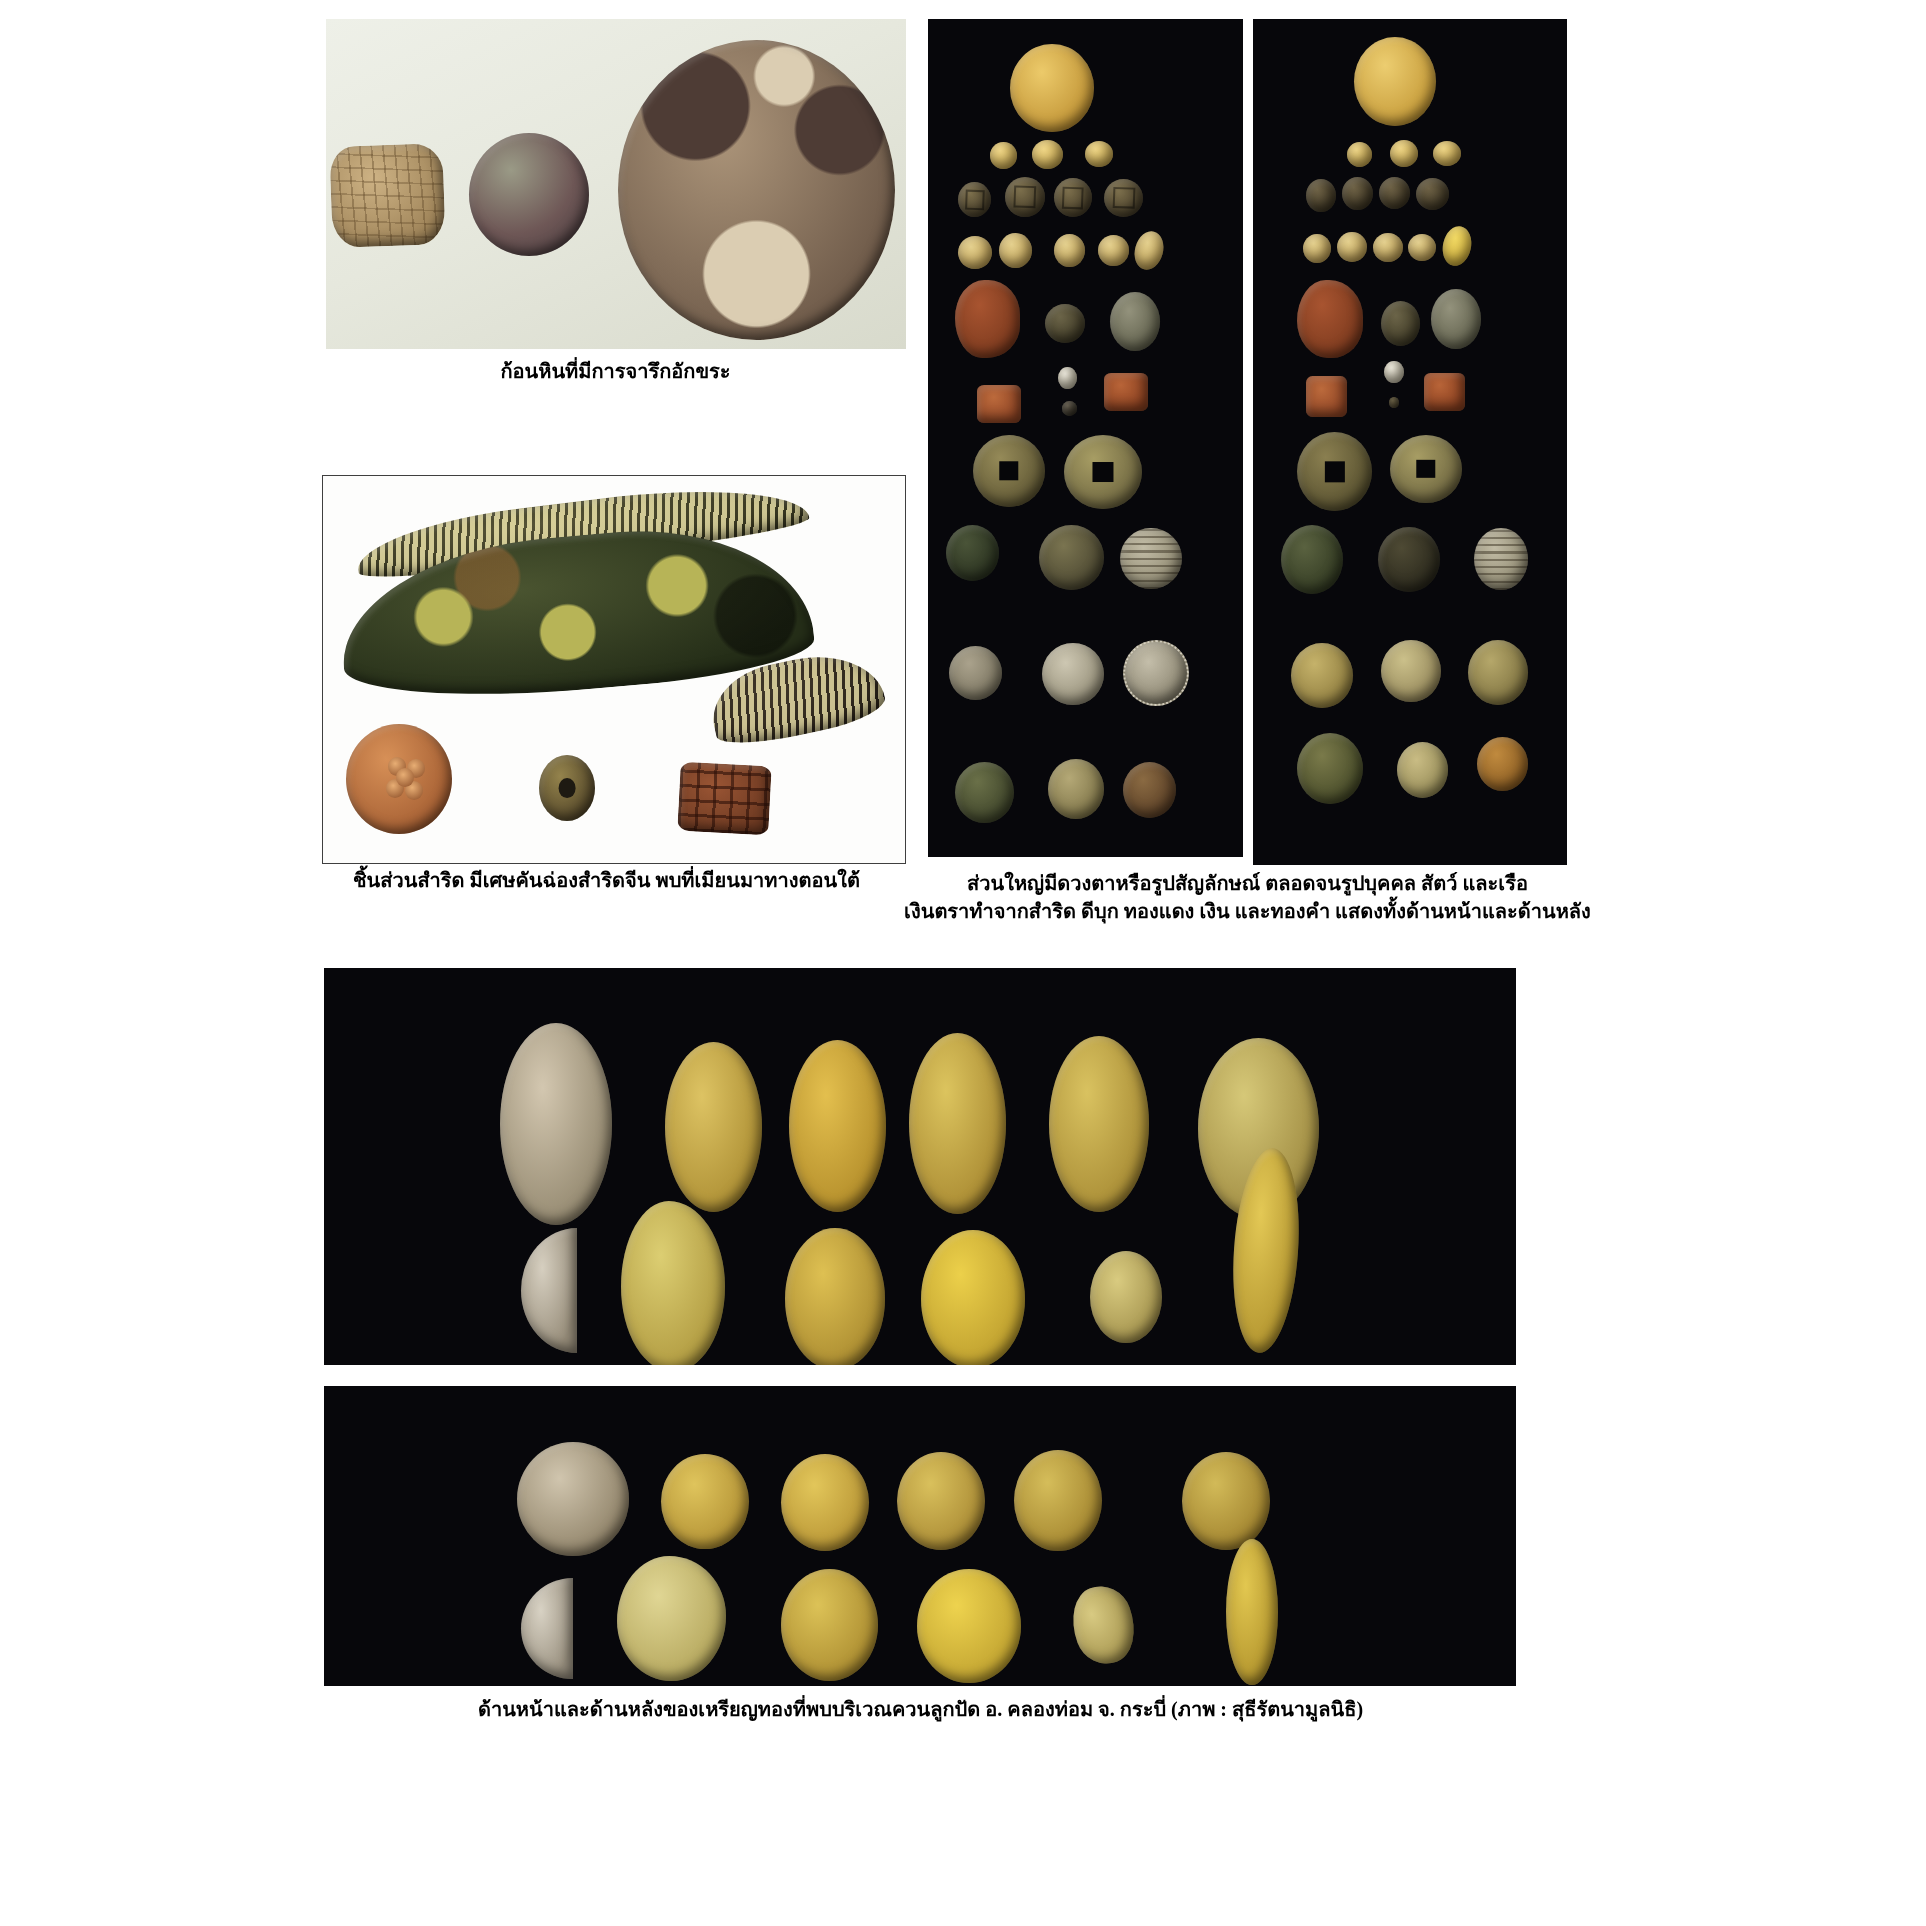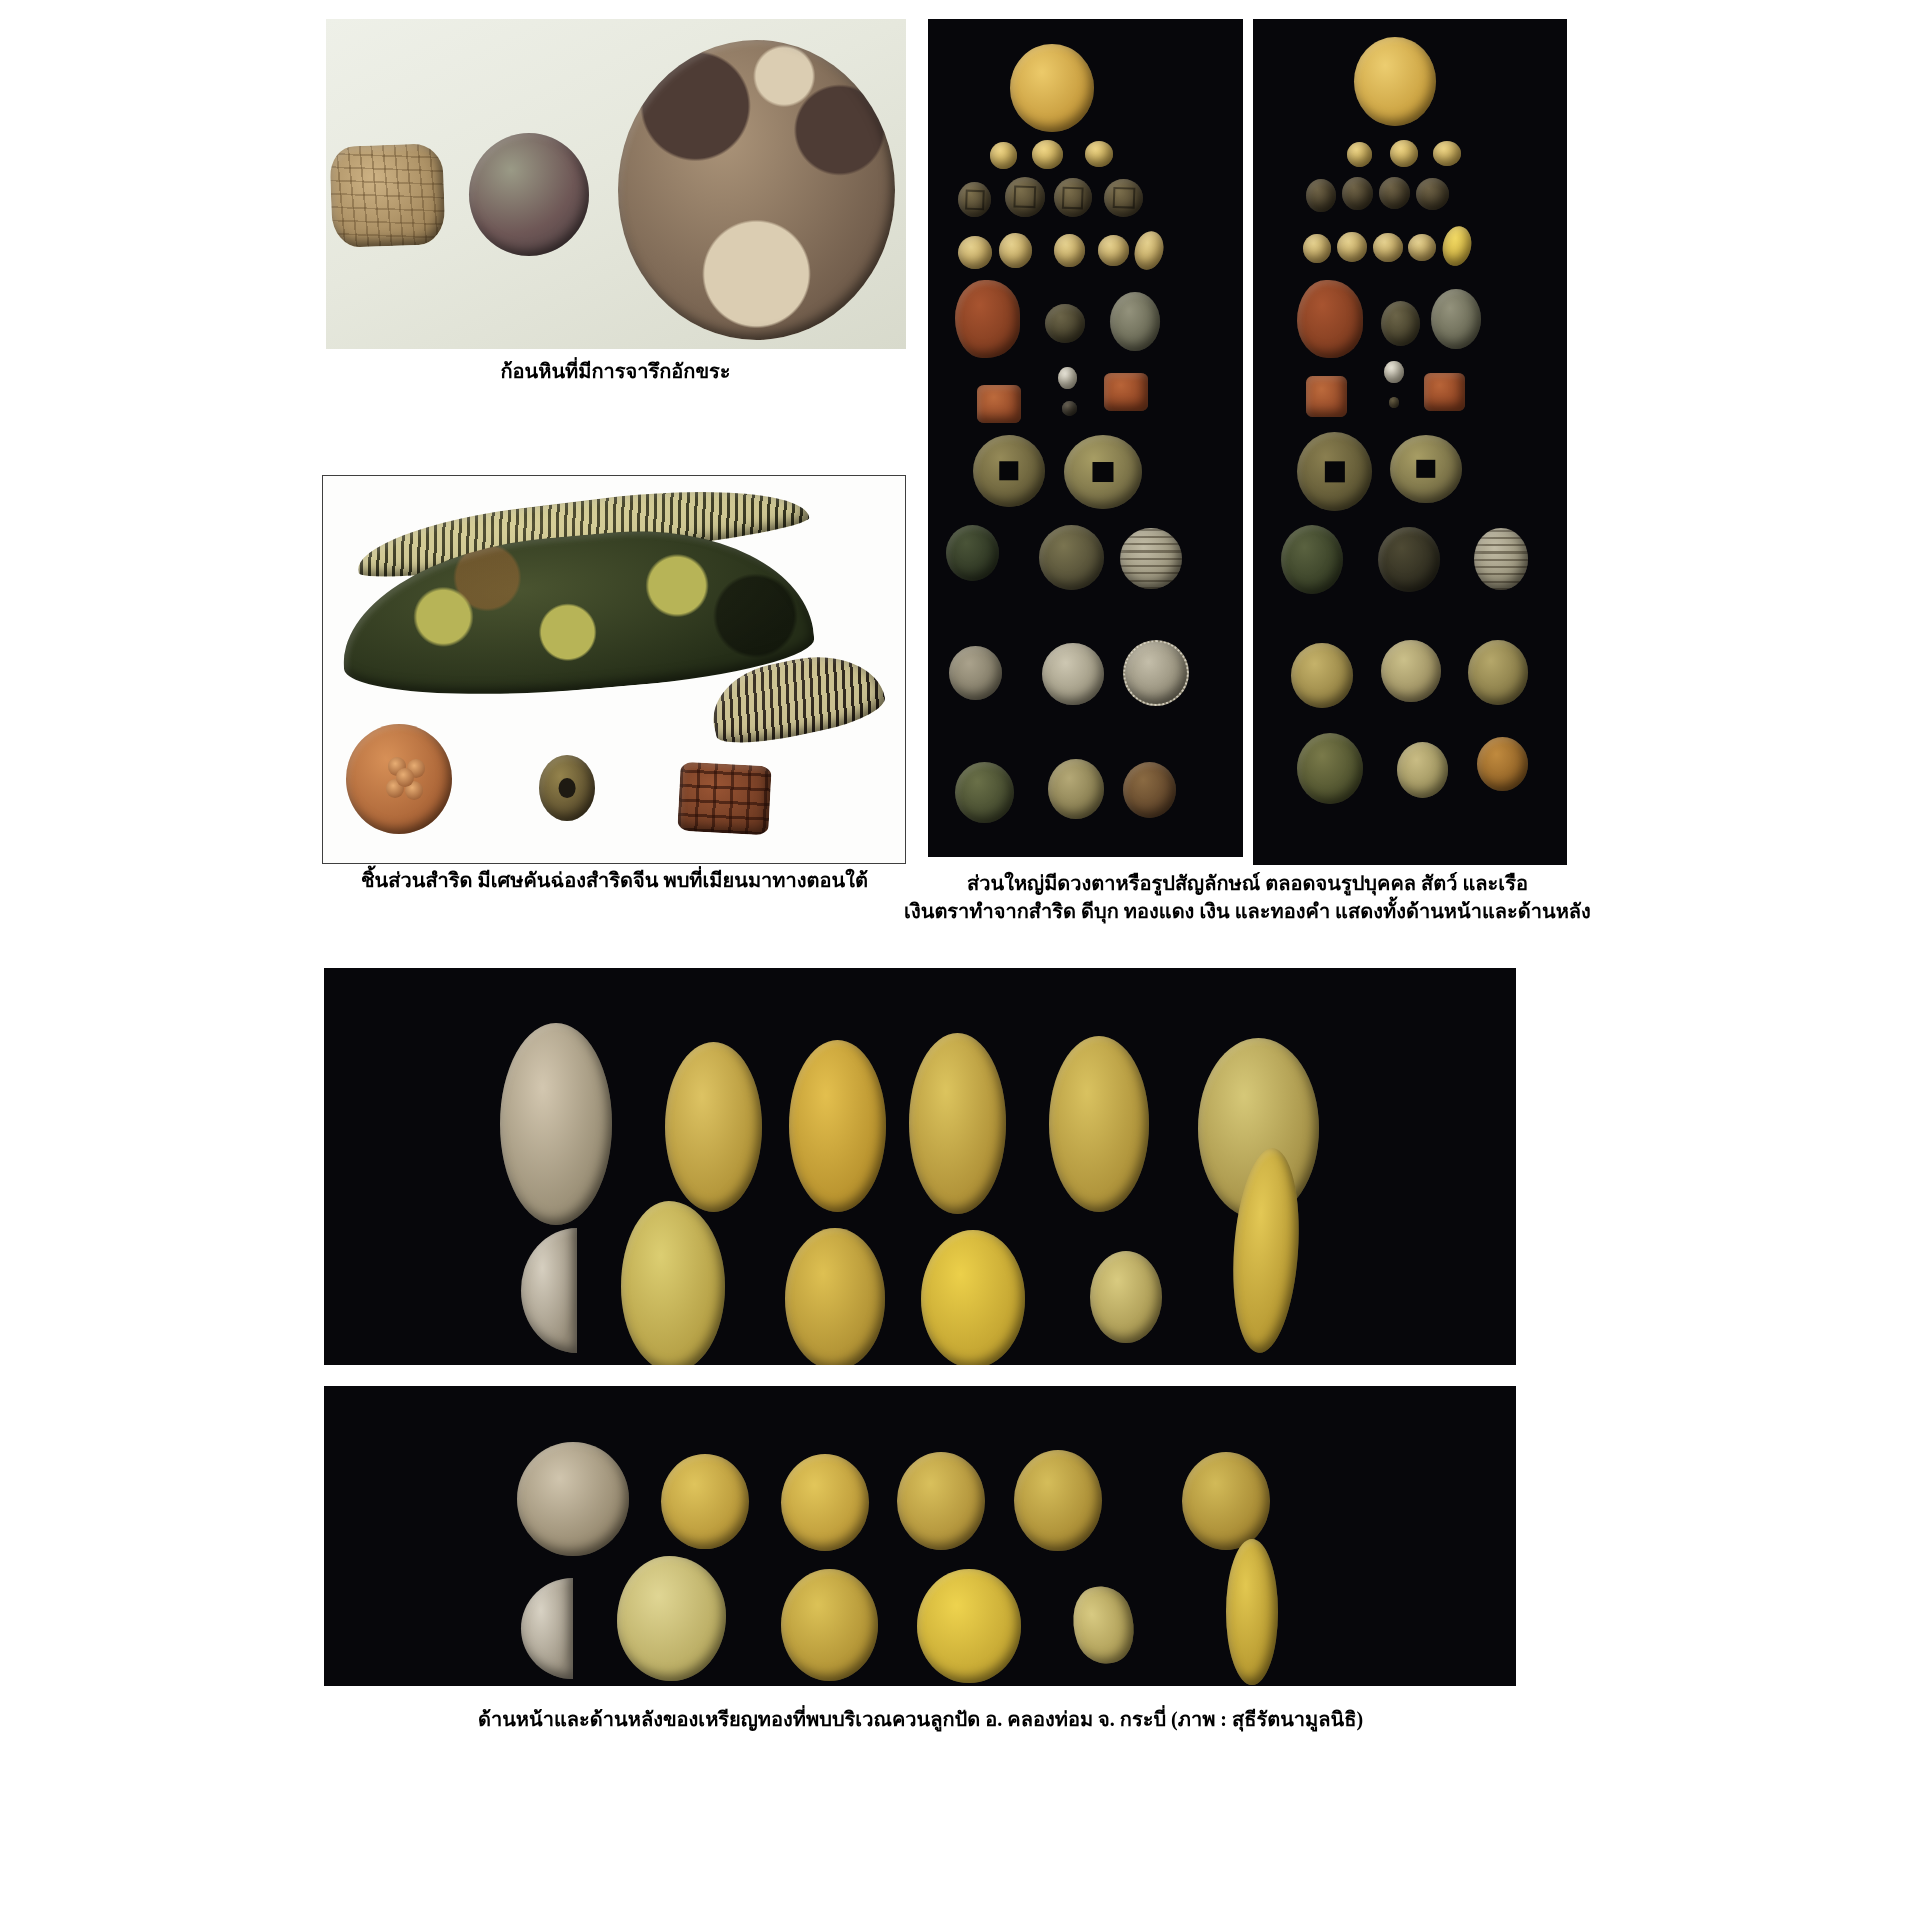--- a/index.html
+++ b/index.html
@@ -20,23 +20,23 @@
   .hole-sq{position:absolute;left:50%;top:50%;width:27%;height:27%;
     transform:translate(-50%,-50%);background:#060609;}
   .hole-rd{position:absolute;left:50%;top:50%;width:30%;height:30%;
     transform:translate(-50%,-50%);background:#1e1a12;border-radius:50%;}
   .sq-rel{position:absolute;left:50%;top:50%;width:46%;height:46%;
     transform:translate(-50%,-50%) rotate(2deg);border:2.6px solid rgba(0,0,0,.42);}
   .bump{position:absolute;width:17%;height:17%;border-radius:50%;
     background:radial-gradient(circle at 40% 35%, #e8ae74, #8a4c26);}
   .caption{position:absolute;text-align:center;font-weight:bold;font-size:20px;line-height:1.4;color:#000;}
   #caption-stones{left:283px;top:357px;width:665px;}
-  #caption-bronze{left:240px;top:866px;width:749px;}
+  #caption-bronze{left:232px;top:866px;width:749px;}
   #caption-coins{left:890px;top:869px;width:715px;}
-  #caption-gold{left:257px;top:1695px;width:1327px;margin-top:10px;}
+  #caption-gold{left:257px;top:1695px;width:1327px;}
   .footer-text{position:absolute;font-size:19px;line-height:27px;white-space:nowrap;}
   .fbar{position:absolute;width:1.3px;height:27px;background:#000;}
   #pageno-thai{left:330px;top:1857px;}
   #pageno-arabic{left:389px;top:1855px;font-weight:bold;font-size:21.4px;}
   #journal-name{left:1237px;top:1857px;}
   #issue-info{left:1396px;top:1857px;}
   .cropmark{position:absolute;height:3px;background:#4d4d4d;}
   #cropmark-left{left:188px;top:1916px;width:24px;}
   #cropmark-right{left:1743px;top:1916px;width:24px;}
 </style>

